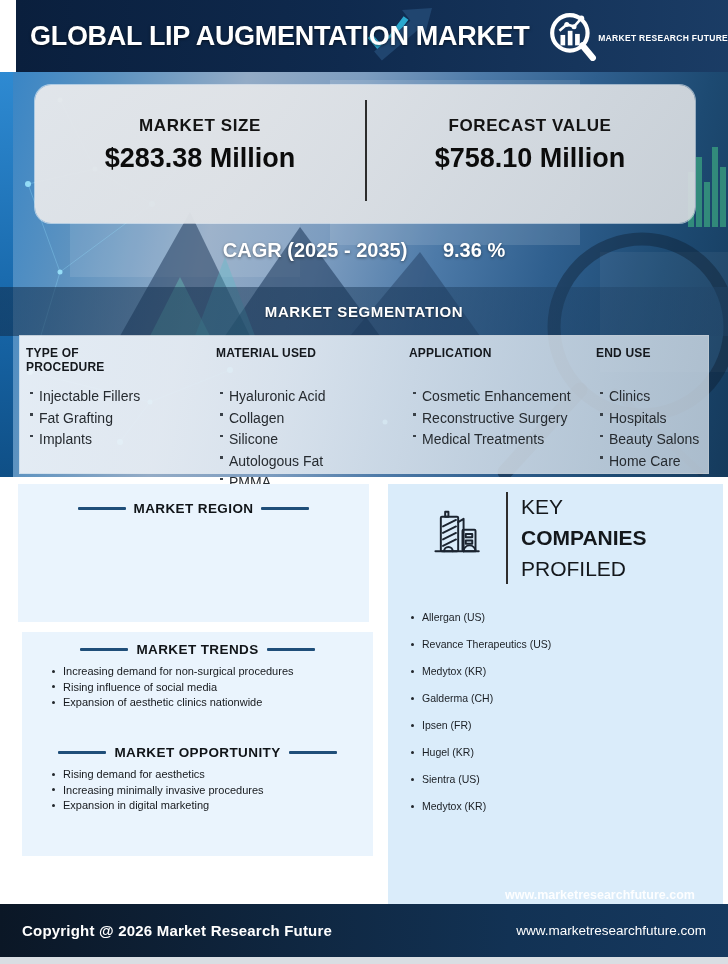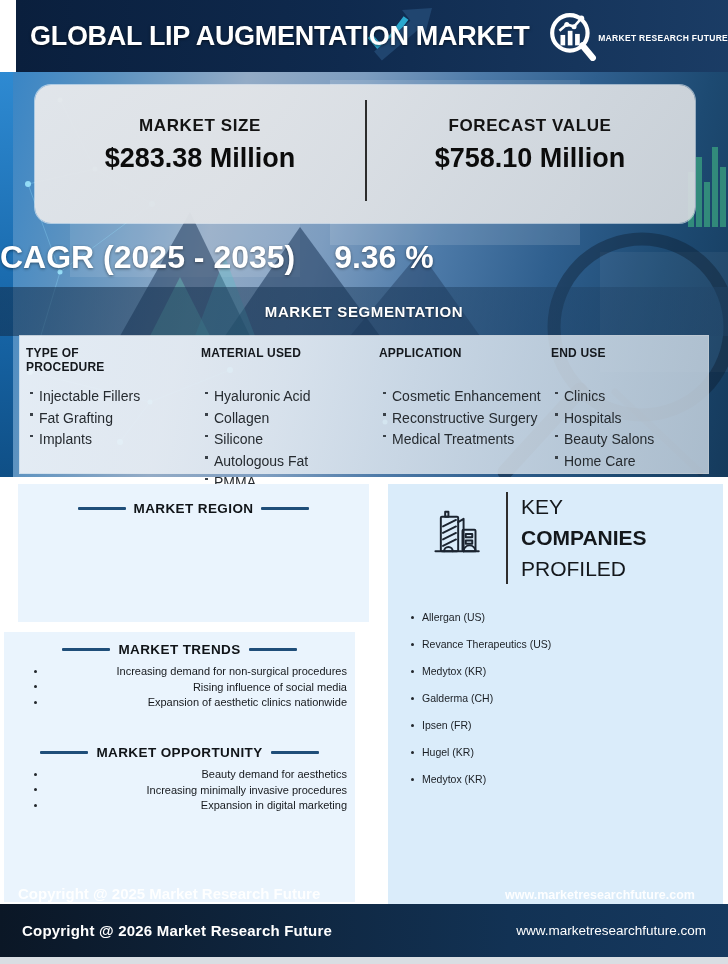--- a/index.html
+++ b/index.html
@@ -28,41 +28,41 @@
   
   .market-panel{position:absolute;left:35px;top:13px;width:660px;height:138px;display:flex;
       background:linear-gradient(135deg,rgba(231,233,236,.96),rgba(212,217,222,.93));
       box-shadow:0 0 0 1px rgba(255,255,255,.55);border-radius:16px;}
   .market-half{flex:1;text-align:center;padding-top:31px;}
   .market-label{font-size:17px;font-weight:700;color:#131313;letter-spacing:.6px;}
   .market-value{font-size:27px;font-weight:700;color:#0c0c0c;margin-top:7px;}
   .market-divider{position:absolute;left:50%;top:15px;bottom:22px;width:2px;background:#2c2c2c;}
 
   
-  .cagr-row{position:absolute;left:0;top:167px;width:100%;text-align:left;color:#fff;
-      font-size:32px;font-weight:700;text-shadow:0 1px 3px rgba(0,0,0,.45);}
+  .cagr-row{position:absolute;left:0;top:167px;width:100%;text-align:center;color:#fff;
+      font-size:20px;font-weight:700;text-shadow:0 1px 3px rgba(0,0,0,.45);}
   .cagr-row .cagr-value{margin-left:30px;}
   .seg-band{position:absolute;left:0;top:215px;width:100%;height:49px;
       background:linear-gradient(90deg,rgba(16,44,74,.55),rgba(34,70,106,.40));
       display:flex;align-items:center;justify-content:center;color:#fff;font-size:15px;
       font-weight:700;letter-spacing:.6px;text-shadow:0 1px 2px rgba(0,0,0,.5);}
   .seg-panel{position:absolute;left:20px;top:264px;width:688px;height:137px;box-sizing:border-box;
       background:linear-gradient(100deg,rgba(240,244,249,.92) 0%,rgba(224,232,240,.86) 50%,rgba(203,216,228,.82) 100%);
       box-shadow:0 0 0 1px rgba(255,255,255,.7);
-      display:grid;grid-template-columns:175px 178px 172px 1fr;padding:10px 0 0 6px;}
+      display:grid;grid-template-columns:175px 178px 172px 1fr;padding:10px 0 0 6px;gap:15px;}
   .seg-heading{font-size:12px;font-weight:700;color:#14181d;line-height:1.2;height:41px;
       max-width:112px;letter-spacing:.2px;}
   .seg-list{list-style:none;margin:2px;padding:0;font-size:14px;color:#262b30;}
   .seg-list li{position:relative;padding-left:11px;margin-bottom:7.5px;line-height:1;}
   .seg-list li::before{content:"";position:absolute;left:2px;top:2.5px;width:2.5px;height:2.5px;background:#3a4148;}
 
   
   .panel{background:#eaf4fd;position:absolute;}
   .panel-region{left:18px;top:484px;width:351px;height:138px;}
-  .panel-left2{left:4px;top:632px;width:351px;height:270px;text-align:right;}
+  .panel-left2{left:22px;top:632px;width:351px;height:224px;}
   .panel-companies{left:388px;top:484px;width:335px;height:482px;background:#daecfa;}
 
   .sec-heading{display:flex;align-items:center;justify-content:center;gap:8px;
       font-size:13.5px;font-weight:700;color:#101418;letter-spacing:.4px;}
   .dash{width:48px;height:3px;background:#1f4e79;border-radius:1px;}
   .mt-region{margin-top:17px;}
   .mt-trends{margin-top:10px;}
   .mt-opp{margin-top:37px;}
 
   .bullets{list-style:none;margin:9px 0 0 0;padding:0 8px 0 30px;font-size:11px;color:#16191d;}
@@ -251,21 +251,21 @@
       <li>Increasing demand for non-surgical procedures</li>
       <li>Rising influence of social media</li>
       <li>Expansion of aesthetic clinics nationwide</li>
     </ul>
     <div class="sec-heading mt-opp">
       <span class="dash"></span>
       <span>MARKET OPPORTUNITY</span>
       <span class="dash"></span>
     </div>
     <ul class="bullets">
-      <li>Beauty demand for aesthetics</li>
+      <li>Rising demand for aesthetics</li>
       <li>Increasing minimally invasive procedures</li>
       <li>Expansion in digital marketing</li>
     </ul>
   </div>
 
   <div class="panel panel-companies">
     <div class="comp-header">
       <span class="building-icon">
         <svg width="52" height="52" viewBox="0 0 48 48" fill="none" stroke="#1b2430" stroke-width="1.8" stroke-linejoin="round" stroke-linecap="round">
           <rect x="10" y="8" width="16" height="32" rx="1"></rect>
@@ -290,20 +290,21 @@
         <div>PROFILED</div>
       </div>
     </div>
     <ul class="comp-list">
       <li>Allergan (US)</li>
       <li>Revance Therapeutics (US)</li>
       <li>Medytox (KR)</li>
       <li>Galderma (CH)</li>
       <li>Ipsen (FR)</li>
       <li>Hugel (KR)</li>
+      <li>Sientra (US)</li>
       <li>Medytox (KR)</li>
     </ul>
   </div>
 
   <div class="wm-left">Copyright @ 2025 Market Research Future</div>
   <div class="wm-right">www.marketresearchfuture.com</div>
 
   <div class="footer">
     <span class="footer-left">Copyright @ 2026 Market Research Future</span>
     <span class="footer-right">www.marketresearchfuture.com</span>

